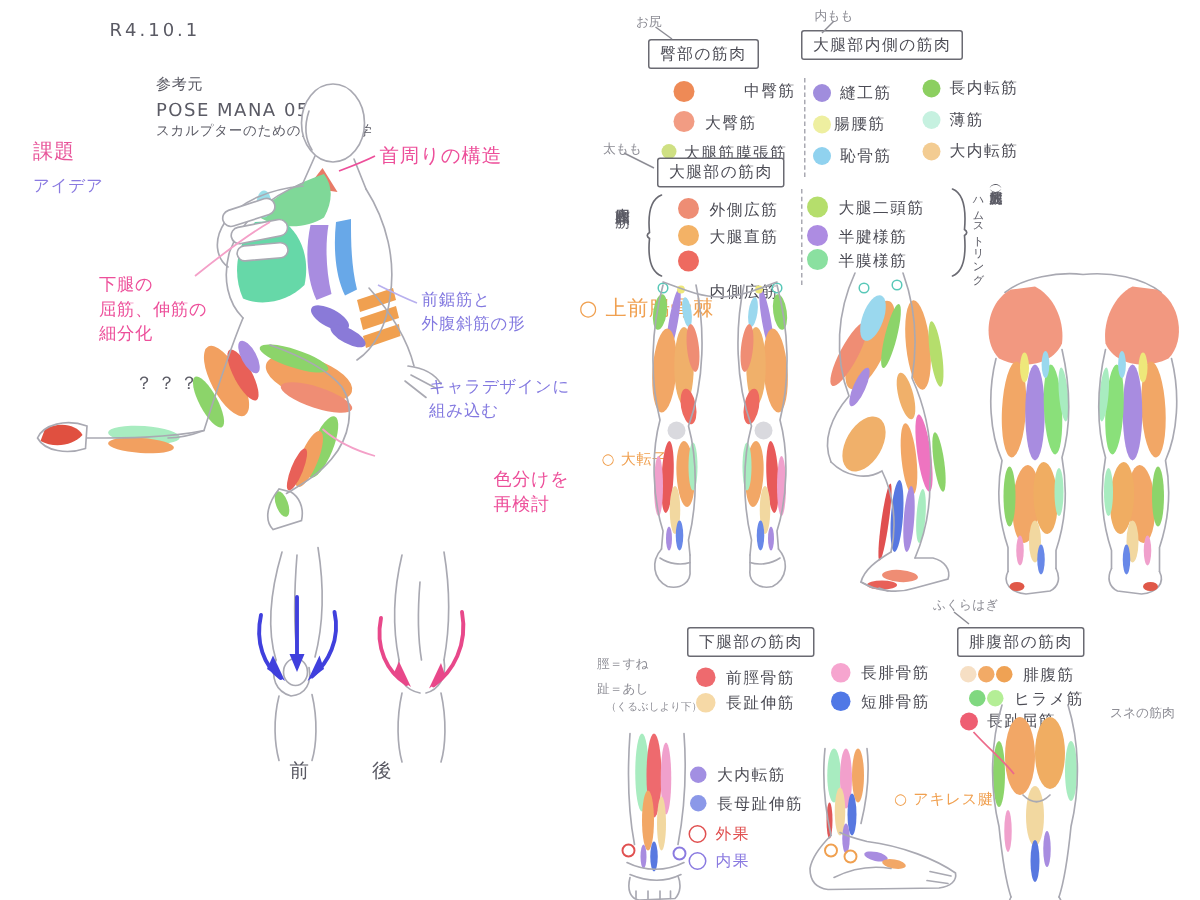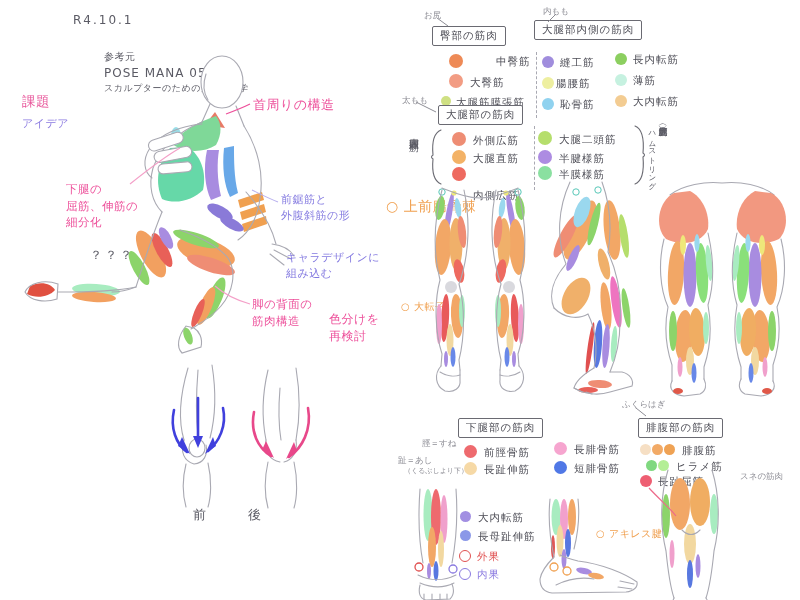--- a/index.html
+++ b/index.html
@@ -81,22 +81,20 @@
 
   <div class="t" style="left:253px;top:96px;font-size:13px;color:#ed4f9a;">首周りの構造</div>
   <div class="t" style="left:66px;top:181px;font-size:11.5px;color:#ed4f9a;">下腿の
 屈筋、伸筋の
 細分化</div>
   <div class="t" style="left:281px;top:192px;font-size:11px;color:#8379e0;">前鋸筋と
 外腹斜筋の形</div>
   <div class="t hw" style="left:90px;top:247px;font-size:12px;letter-spacing:3px;">？？？</div>
   <div class="t" style="left:286px;top:250px;font-size:11px;color:#8379e0;">キャラデザインに
 組み込む</div>
-  <div class="t" style="left:252px;top:296px;font-size:11.5px;color:#ed4f9a;">脚の背面の
-筋肉構造</div>
   <div class="t" style="left:329px;top:311px;font-size:12px;color:#ed4f9a;">色分けを
 再検討</div>
 
   <svg style="left:150px;top:360px;" width="165" height="150" viewBox="0 0 165 150">
     <path d="M38,8 C30,35 28,60 34,80 M62,5 C66,30 66,55 60,78" class="sk"></path>
     <path d="M48,10 C46,35 46,58 48,76" class="sk"></path>
     <path d="M34,80 C30,92 34,101 44,104 C54,103 58,95 56,85" class="sk"></path>
     <ellipse cx="47" cy="88" rx="8" ry="9" class="sk"></ellipse>
     <path d="M36,104 C32,120 33,136 36,147 M58,103 C62,120 61,137 58,147" class="sk"></path>
     <g stroke="#4040dd" stroke-width="2.6" fill="none" stroke-linecap="round">
@@ -258,21 +256,21 @@
         <path d="M58,52 C64,78 64,104 58,124 C62,146 60,168 54,186 L54,198" class="sk"></path>
         <path d="M22,200 C18,208 24,214 34,215 L50,213 C56,210 57,204 54,198" class="sk"></path>
         <ellipse cx="28" cy="210" rx="5" ry="3" fill="#e05848"></ellipse>
       </g>
     </defs>
     <path d="M20,14 C32,4 56,0 72,2 C90,0 112,4 124,14" class="sk"></path>
     <use href="#backleg"></use>
     <use href="#backleg" transform="translate(145,0) scale(-1,1)"></use>
   </svg>
 
-  <div class="t note" style="left:422px;top:437px;text-align:right;">脛＝すね</div>
+  <div class="t note" style="left:398px;top:437px;text-align:right;">脛＝すね</div>
   <div class="t note" style="left:398px;top:454px;">趾＝あし</div>
   <div class="t note" style="left:404px;top:466px;font-size:7px;">（くるぶしより下）</div>
   <div class="legend-title" style="left:458px;top:418px;">下腿部の筋肉</div>
   <span class="dot" style="left: 464px; top: 445px; width: 13px; height: 13px; background: rgb(238, 106, 110);"></span>
   <div class="t item-label" style="left:484px;top:445px;">前脛骨筋</div>
   <span class="dot" style="left: 464px; top: 462px; width: 13px; height: 13px; background: rgb(246, 217, 166);"></span>
   <div class="t item-label" style="left:484px;top:462px;">長趾伸筋</div>
   <span class="dot" style="left: 554px; top: 442px; width: 13px; height: 13px; background: rgb(246, 165, 207);"></span>
   <div class="t item-label" style="left:574px;top:442px;">長腓骨筋</div>
   <span class="dot" style="left: 554px; top: 461px; width: 13px; height: 13px; background: rgb(80, 120, 230);"></span>

